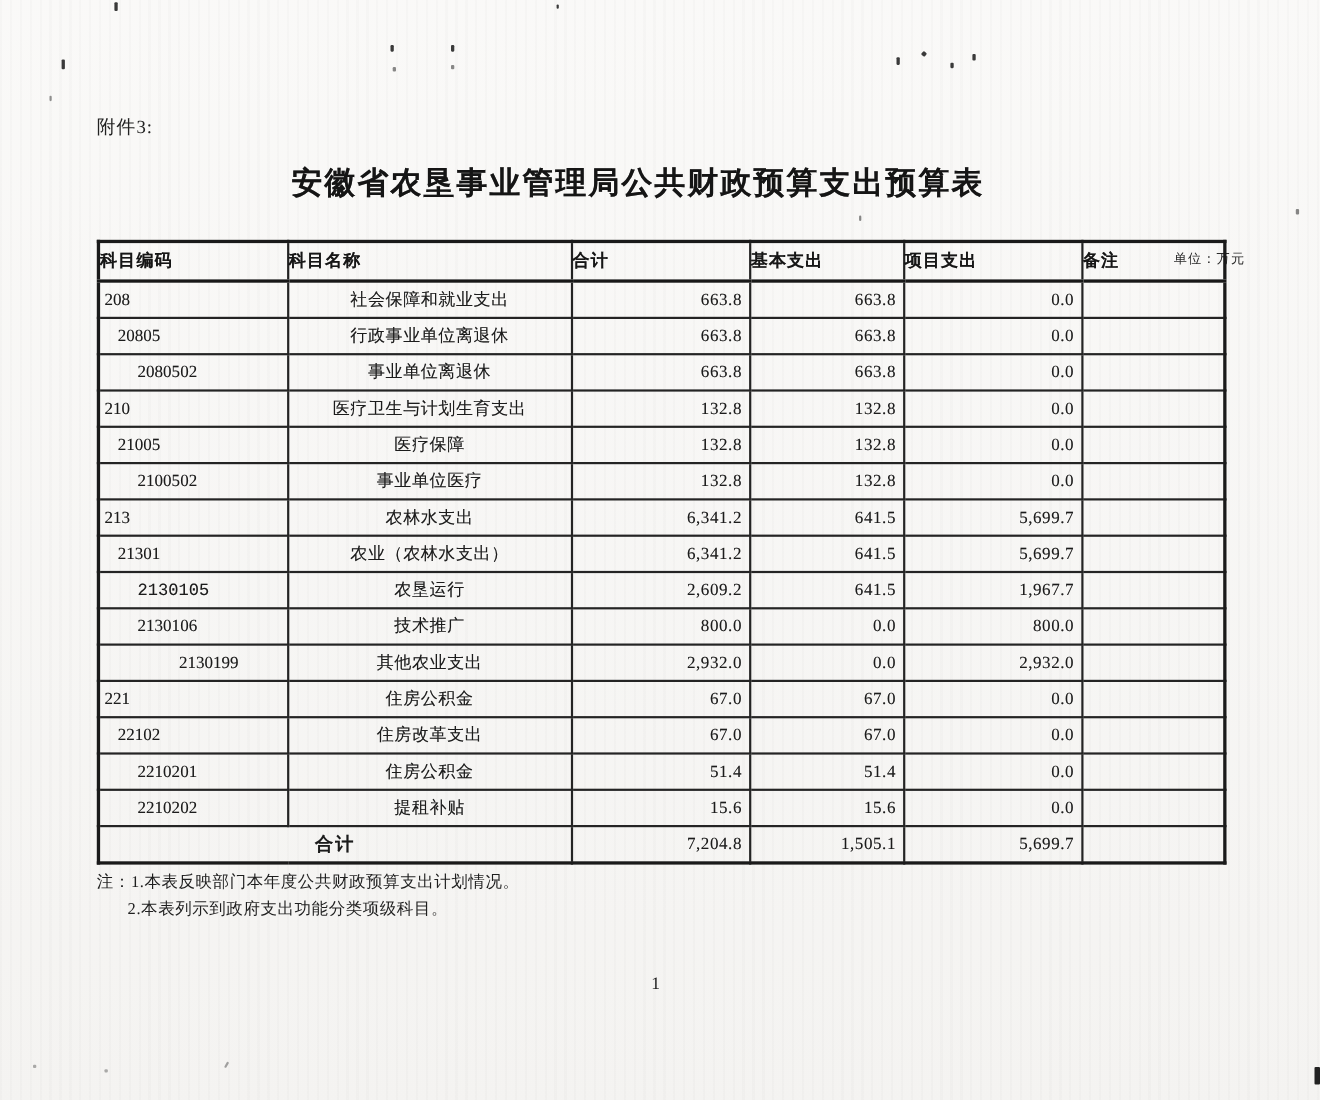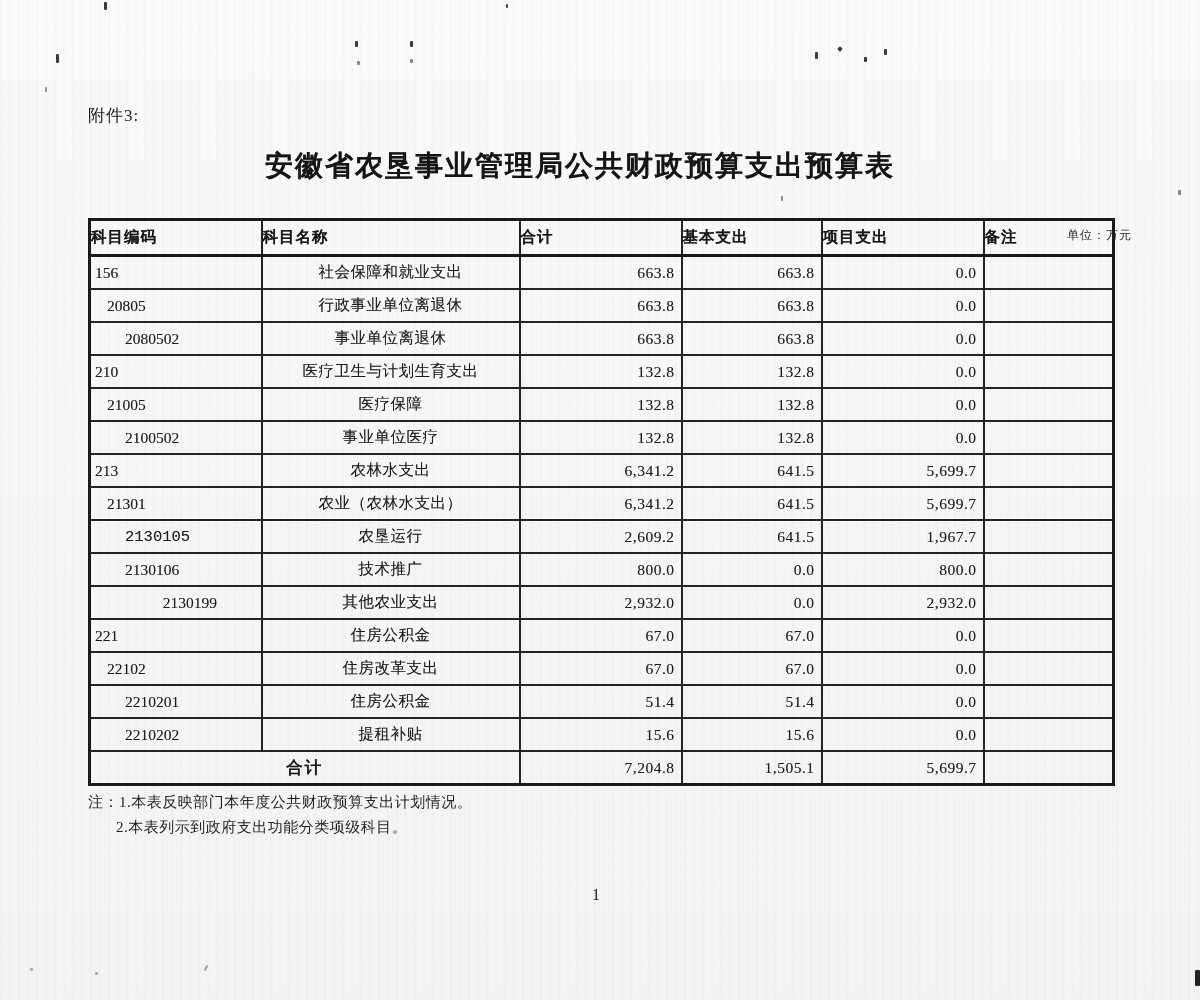--- a/index.html
+++ b/index.html
@@ -100,21 +100,21 @@
           <th>科目编码</th>
           <th>科目名称</th>
           <th>合计</th>
           <th>基本支出</th>
           <th>项目支出</th>
           <th>备注</th>
         </tr>
     </thead>
     <tbody id="table-body">
         <tr>
-          <td class="code" style="padding-left: 4px;">156</td>
+          <td class="code" style="padding-left: 4px;">208</td>
           <td class="name">社会保障和就业支出</td>
           <td class="num">663.8</td>
           <td class="num">663.8</td>
           <td class="num">0.0</td>
           <td class="note"></td>
         </tr>
         <tr>
           <td class="code" style="padding-left: 16px;">20805</td>
           <td class="name">行政事业单位离退休</td>
           <td class="num">663.8</td>

